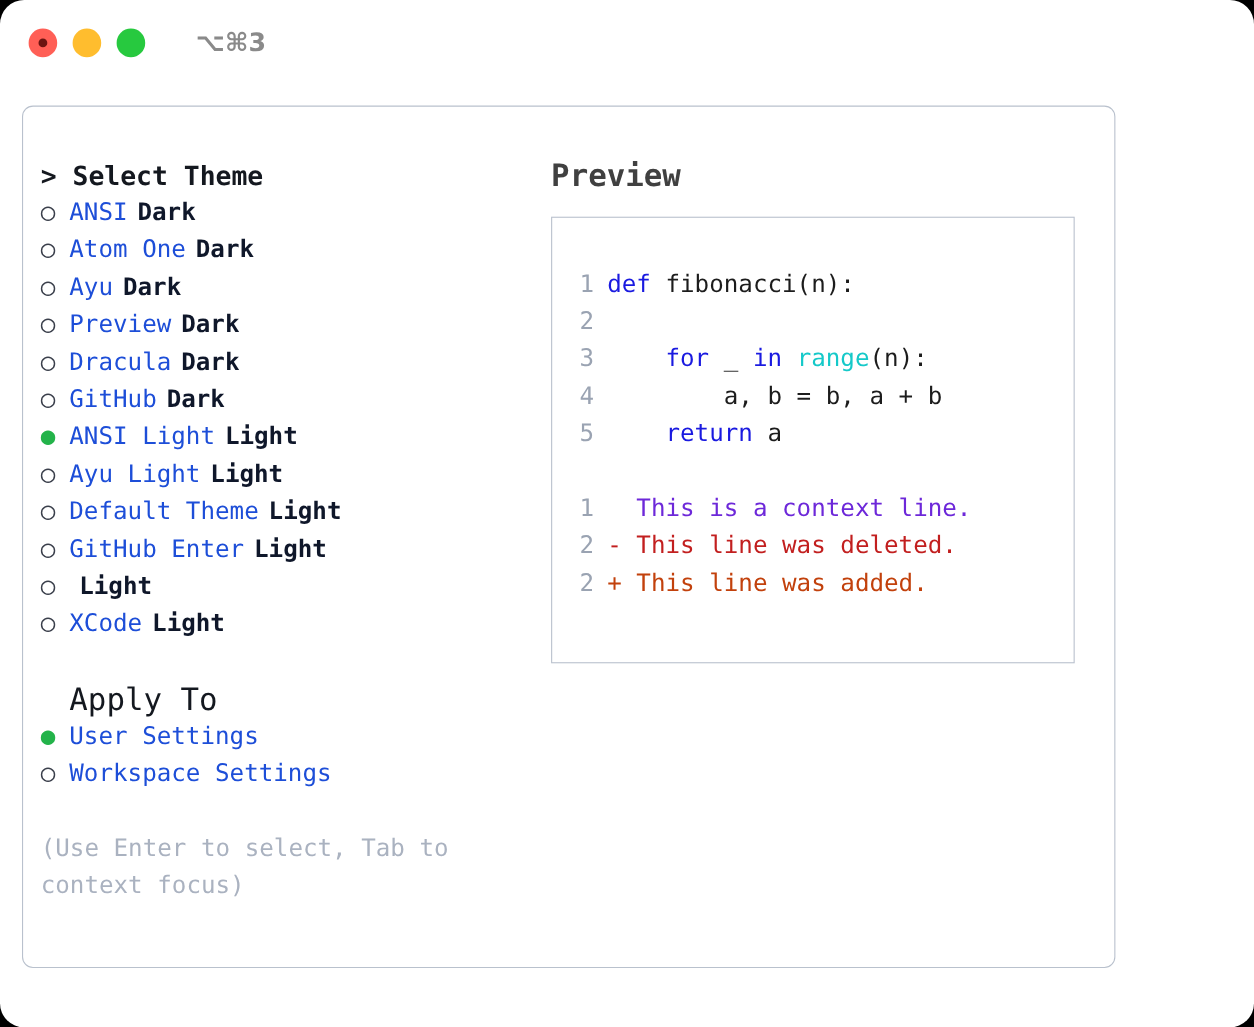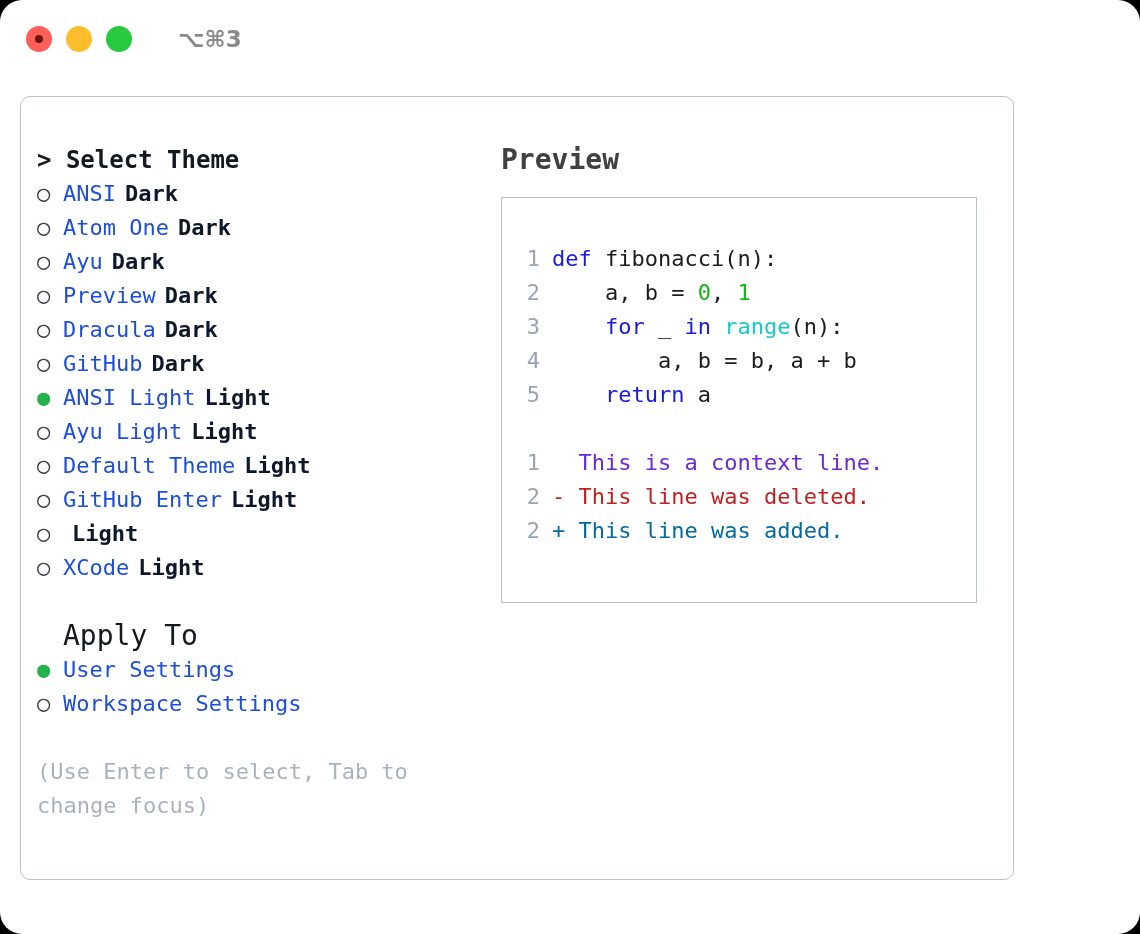--- a/index.html
+++ b/index.html
@@ -189,21 +189,21 @@
     margin-right: 12px;
   }
   .blank-line { height: 34px; }
 
   .tk-kw   { color: #1a1ae0; }
   .tk-num  { color: #13b713; }
   .tk-fn   { color: #15c9c9; }
   .tk-txt  { color: #1c1c1c; }
   .tk-ctx  { color: #6d28d9; }
   .tk-del  { color: #c21f1f; }
-  .tk-add  { color: #0369a1; }
+  .tk-add  { color: #c2410c; }
 </style>
 </head>
 <body>
 
 <div id="window">
 
   <div id="titlebar">
     <div class="lights">
       <span class="light red"></span>
       <span class="light yellow"></span>
@@ -235,31 +235,31 @@
 
         <div class="spacer-row"></div>
 
         <div class="apply-title">Apply To</div>
 
         <div id="apply-list">
             <div class="opt-row"><span class="marker sel">●</span><span class="opt-name sel">User Settings</span></div>
             <div class="opt-row"><span class="marker">○</span><span class="opt-name">Workspace Settings</span></div>
           </div>
 
-        <div id="hint">(Use Enter to select, Tab to change focus)</div>
+        <div id="hint">(Use Enter to select, Tab to context focus)</div>
       </div>
 
       <div id="right-col">
         <div id="preview-title">Preview</div>
 
         <div id="preview-box">
           <div id="code-area">
             <div id="code-lines">
                 <div class="code-line"><span class="lineno">1</span><span><span class="tk-kw">def </span><span class="tk-txt">fibonacci(n):</span></span></div>
-                <div class="code-line"><span class="lineno">2</span><span><span class="tk-txt">    a, b = </span><span class="tk-num">0</span><span class="tk-txt">, </span><span class="tk-num">1</span></span></div>
+                <div class="code-line"><span class="lineno">2</span></div>
                 <div class="code-line"><span class="lineno">3</span><span><span class="tk-txt">    </span><span class="tk-kw">for</span><span class="tk-txt"> _ </span><span class="tk-kw">in</span><span class="tk-txt"> </span><span class="tk-fn">range</span><span class="tk-txt">(n):</span></span></div>
                 <div class="code-line"><span class="lineno">4</span><span><span class="tk-txt">        a, b = b, a + b</span></span></div>
                 <div class="code-line"><span class="lineno">5</span><span><span class="tk-txt">    </span><span class="tk-kw">return</span><span class="tk-txt"> a</span></span></div>
               </div>
             <div class="blank-line"></div>
             <div id="diff-lines">
                 <div class="code-line"><span class="lineno">1</span><span class="tk-ctx">  This is a context line.</span></div>
                 <div class="code-line"><span class="lineno">2</span><span class="tk-del">- This line was deleted.</span></div>
                 <div class="code-line"><span class="lineno">2</span><span class="tk-add">+ This line was added.</span></div>
               </div>

